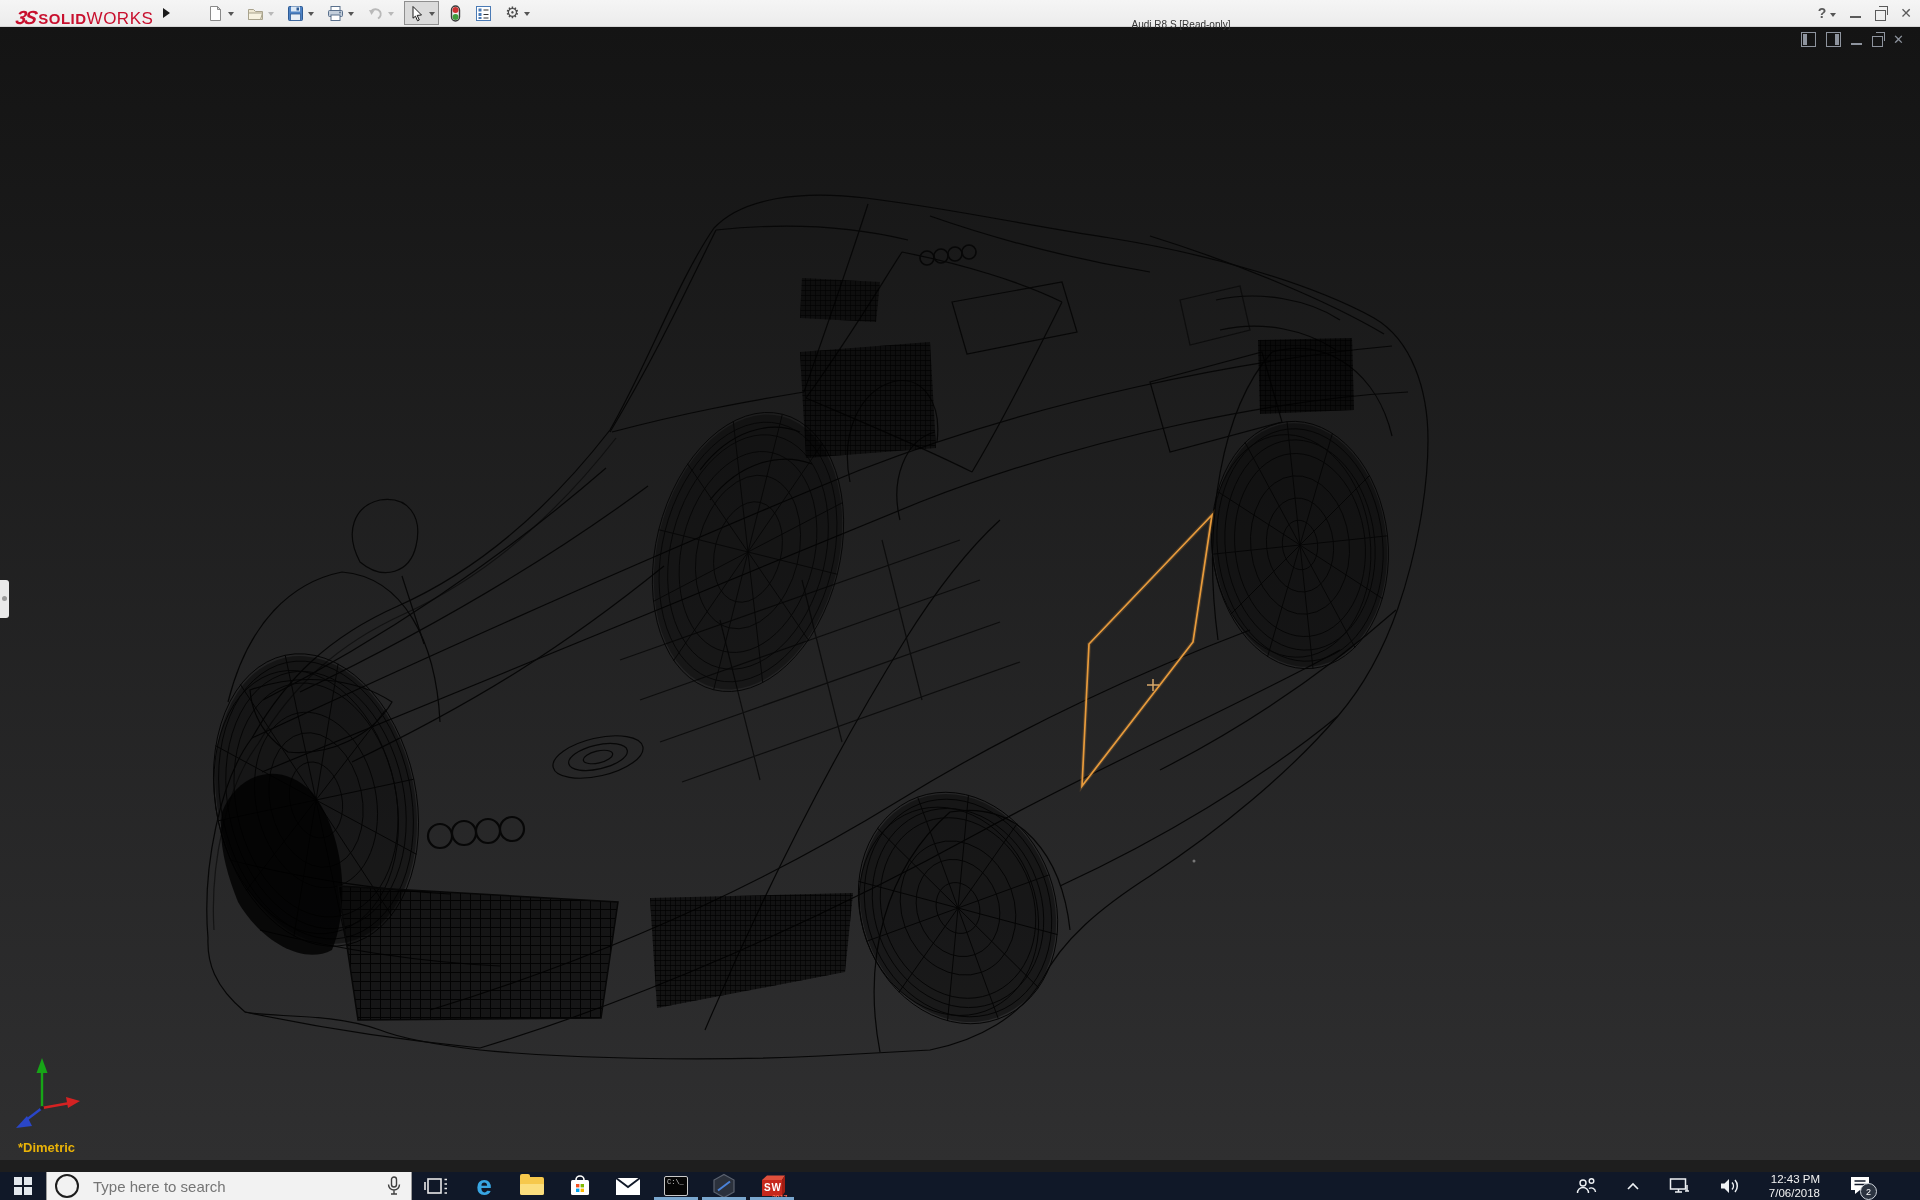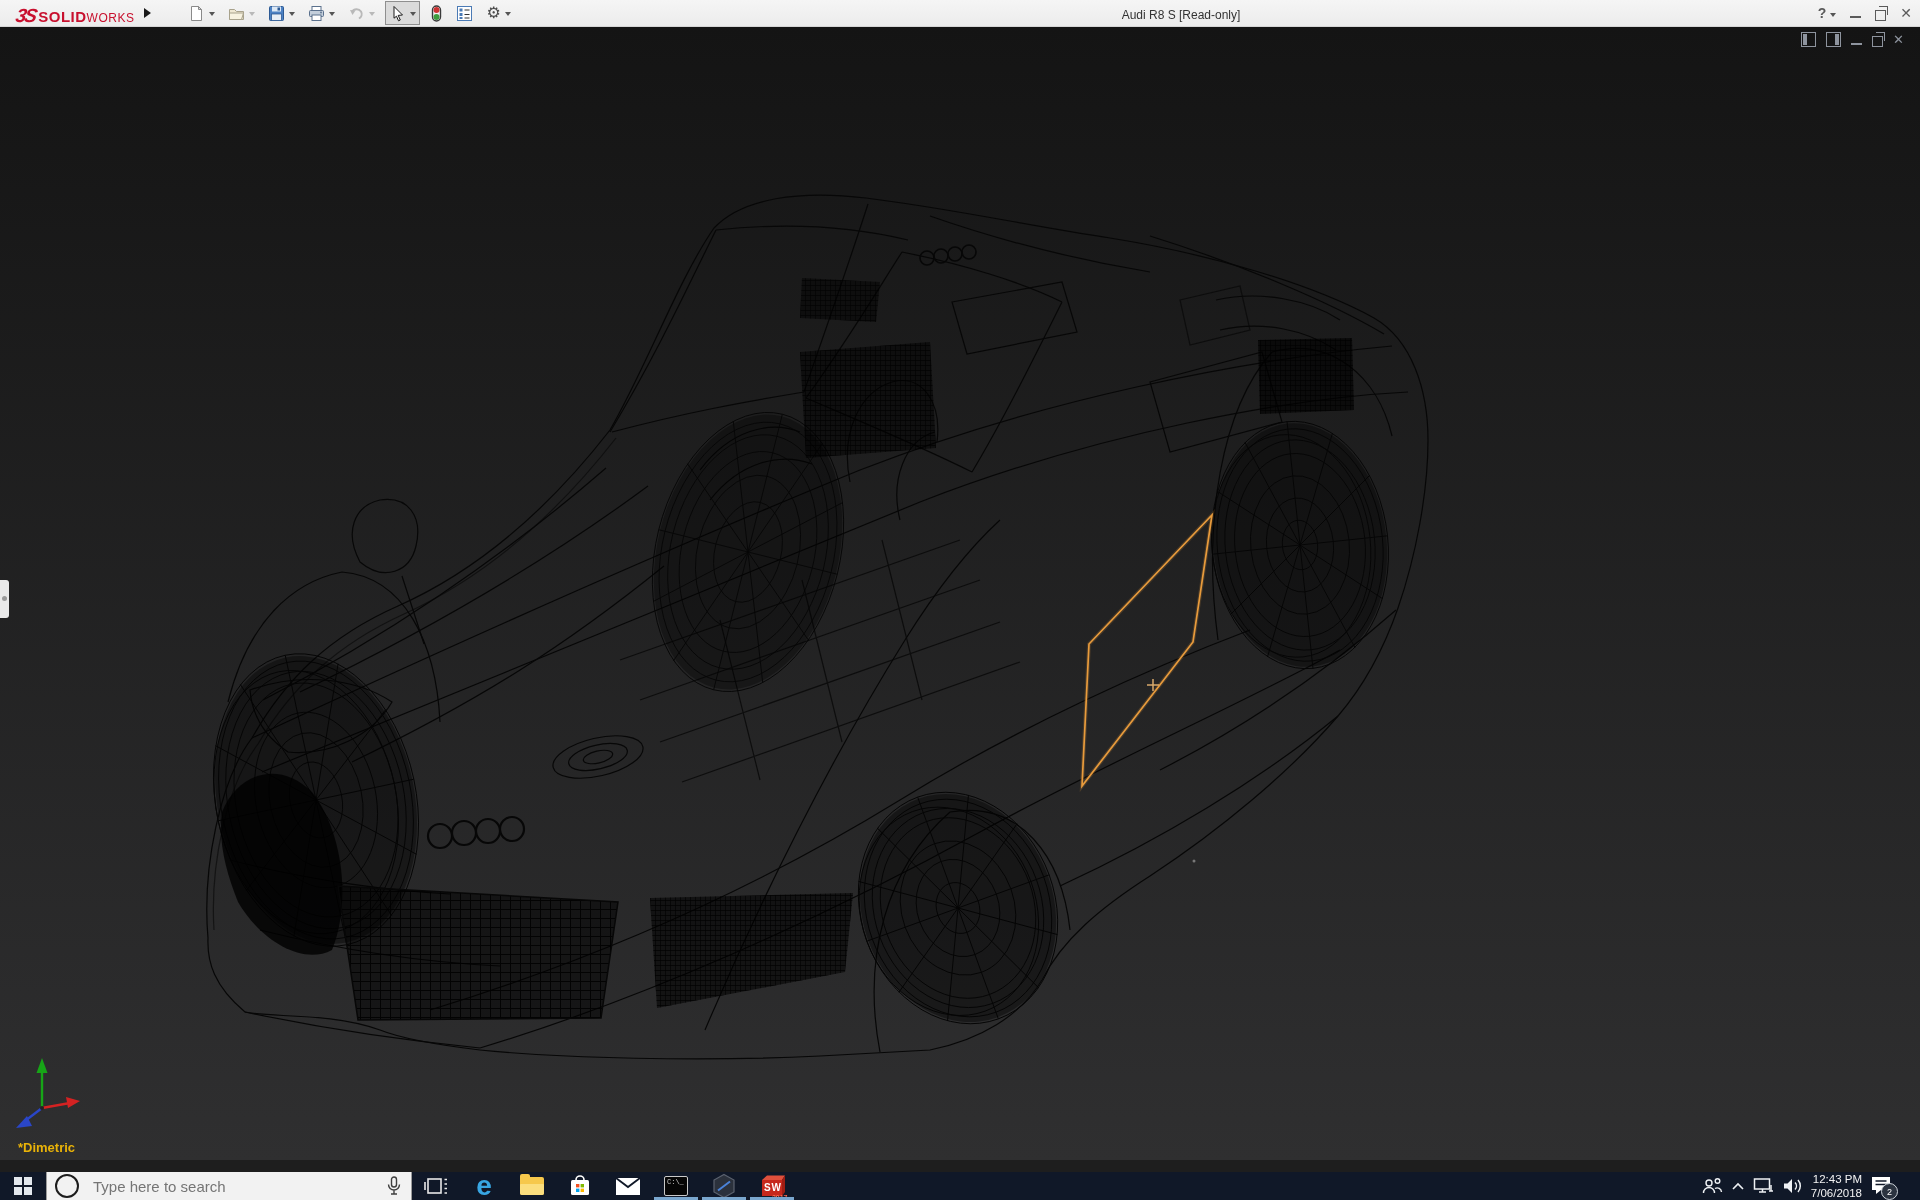--- a/index.html
+++ b/index.html
@@ -5,30 +5,30 @@
   html,body{margin:0;padding:0}
   body{width:1920px;height:1200px;position:relative;overflow:hidden;
        font-family:"Liberation Sans",sans-serif;background:#1e1e1e;}
 
   
   .titlebar{position:absolute;top:0;left:0;right:0;height:26px;background:linear-gradient(#f5f5f5,#ececec);
             border-bottom:1px solid #d6d6d6;display:flex;align-items:center;z-index:20;}
   .logo{display:flex;align-items:baseline;margin-left:16px;color:#c8102e;white-space:nowrap;}
   .logo .mark{font-style:italic;font-weight:bold;font-size:19px;letter-spacing:-2px;transform:skewX(-12deg);margin-right:3px;}
   .logo .solid{font-weight:bold;font-size:15px;letter-spacing:.5px;text-align:center;}
-  .logo .works{font-weight:300;font-size:12px;letter-spacing:.5px;margin-top:12px;}
+  .logo .works{font-weight:300;font-size:17px;letter-spacing:.5px;margin-top:12px;}
   .flyout{margin-left:10px;width:0;height:0;border-left:7px solid #1a1a1a;border-top:5px solid transparent;border-bottom:5px solid transparent;}
   .tbar{display:flex;align-items:center;margin-left:34px;}
   .tbtn{display:flex;align-items:center;height:22px;padding:0 3px;margin-right:7px;}
   .tbtn svg{display:block}
   .dd{width:0;height:0;border:3.5px solid transparent;border-top:4.5px solid #555;margin:4px 0 0 4px;}
   .dd.dis{border-top-color:#b9b9b9}
   .pressed{background:#dbdbdb;border:1px solid #8f8f8f;}
   .gear{font-size:16px;color:#4c4c4c;line-height:16px}
-  .apptitle{position:absolute;left:1181px;top:2px;transform:translateX(-50%);line-height:26px;font-size:12px;color:#333;white-space:nowrap;}
+  .apptitle{position:absolute;left:1181px;top:12px;transform:translateX(-50%);line-height:26px;font-size:10px;color:#333;white-space:nowrap;}
   .capbtns{position:absolute;right:8px;top:0;height:26px;display:flex;align-items:center;gap:14px;color:#5a5a5a;}
   .helpwrap{display:flex;align-items:center}
   .help{font-size:14px;font-weight:bold;color:#5a5a5a}
   .cap-min{width:11px;height:2px;background:#5a5a5a;margin-top:8px;}
   .cap-restore{width:9px;height:9px;border:1.5px solid #5a5a5a;position:relative;margin-top:4px;}
   .cap-restore:before{content:'';position:absolute;left:3px;top:-5px;width:8px;height:8px;border:1.5px solid #5a5a5a;border-left:none;border-bottom:none;}
   .cap-close{font-size:14px;color:#5a5a5a;}
 
   
   .scene{position:absolute;left:0;top:0;z-index:0;}
@@ -58,21 +58,21 @@
   .cell{width:48px;display:flex;align-items:center;justify-content:center;position:relative;}
   .runline{position:absolute;bottom:0;left:2px;right:2px;height:3px;background:#7aa7cf;}
   .edge-e{font-size:28px;font-weight:bold;color:#38a6e3;line-height:28px;}
   .folder{position:relative;width:24px;height:18px;}
   .folder .back{position:absolute;inset:0;background:#f6c84c;border-radius:2px;}
   .folder .tab{position:absolute;left:0;top:-3px;width:10px;height:5px;background:#f6c84c;border-radius:2px 2px 0 0;}
   .folder .front{position:absolute;left:0;right:0;bottom:0;height:11px;background:#fbde7e;border-radius:1px 1px 2px 2px;}
   .cmdico{width:24px;height:20px;background:#060606;border:1px solid #c9c9c9;border-radius:2px;font-size:7px;color:#d0d0d0;padding:1px 0 0 2px;box-sizing:border-box;font-family:"Liberation Mono",monospace;}
   .swico{position:relative;width:27px;height:27px;}
   .sw2017{position:absolute;right:-2px;bottom:-1px;font-size:7px;font-weight:bold;color:#ff6a50;}
-  .tray{margin-left:auto;display:flex;align-items:center;gap:8px;padding-right:12px;color:#eef1f4;}
+  .tray{margin-left:auto;display:flex;align-items:center;gap:29px;padding-right:12px;color:#eef1f4;}
   .clock{text-align:right;font-size:11.5px;line-height:14px;color:#f2f2f2;}
   .actionwrap{position:relative;width:24px;height:22px;}
   .badge{position:absolute;right:-4px;bottom:-3px;width:15px;height:15px;border-radius:50%;background:#2b3340;border:1px solid #cdd3da;color:#fff;font-size:9px;display:flex;align-items:center;justify-content:center;}
   .showdesk{width:5px;border-left:1px solid #2a3240;}
 </style>
 </head>
 <body>
 
 <svg class="scene" width="1920" height="1200" viewBox="0 0 1920 1200">
   <defs>

